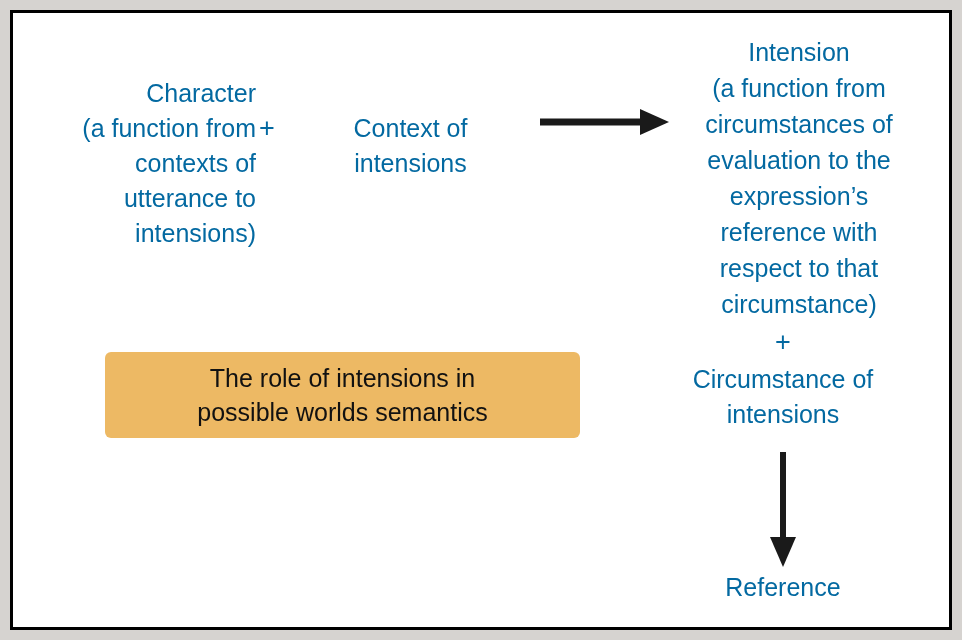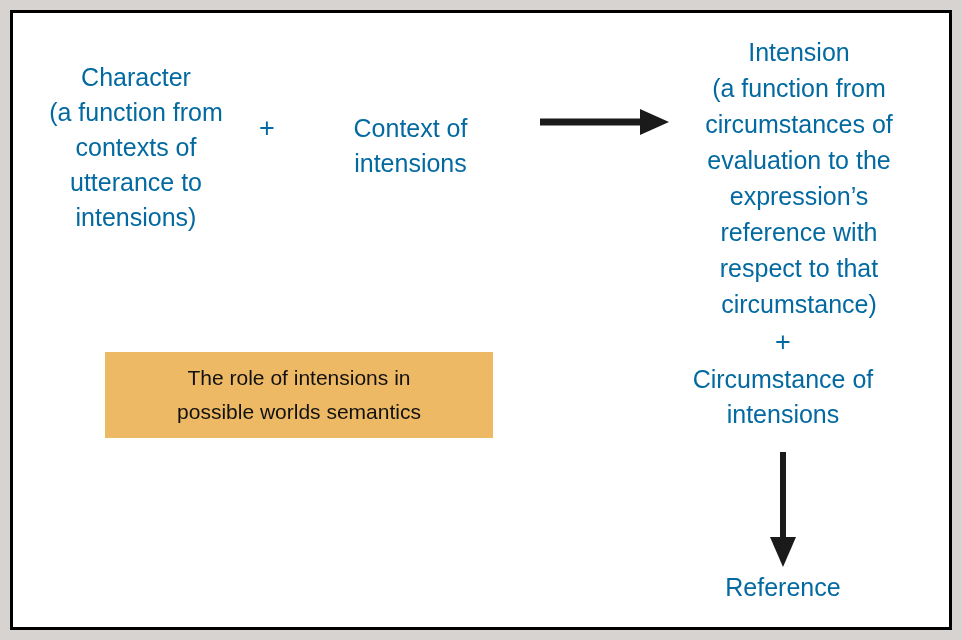--- a/index.html
+++ b/index.html
@@ -24,39 +24,40 @@
     text-align: center;
     white-space: pre-line;
     font-size: 25px;
     line-height: 35px;
     color: #0369a1;
   }
   .plus {
     font-size: 27px;
     line-height: 32px;
   }
-  #character      { left: 16px;  top: 60px;  width: 240px; }
+  #character      { left: 16px;  top: 76px;  width: 240px; text-align: right; }
   #plus-left      { left: 249px; top: 112px; width: 36px;  }
   #context        { left: 328px; top: 111px; width: 165px; }
   #intension      { left: 690px; top: 34px;  width: 218px; line-height: 36px; }
   #plus-right     { left: 763px; top: 326px; width: 40px;  }
   #circumstance   { left: 663px; top: 362px; width: 240px; }
   #reference      { left: 683px; top: 570px; width: 200px; }
   #highlight {
     position: absolute;
     left: 105px; top: 352px;
-    width: 388px; height: 86px;
+    width: 475px; height: 86px;
     background: #edb964;
     display: flex;
     align-items: center;
     justify-content: center;
-    font-size: 21px;
+    font-size: 25px;
     line-height: 34px;
     text-align: center;
     white-space: pre-line;
+    border-radius: 6px;
   }
   .arrow { position: absolute; display: block; }
   #arrow-right { left: 540px; top: 104px; }
   #arrow-down  { left: 764px; top: 452px; }
 </style>
 </head>
 <body>
 
 <div class="frame"></div>
 

